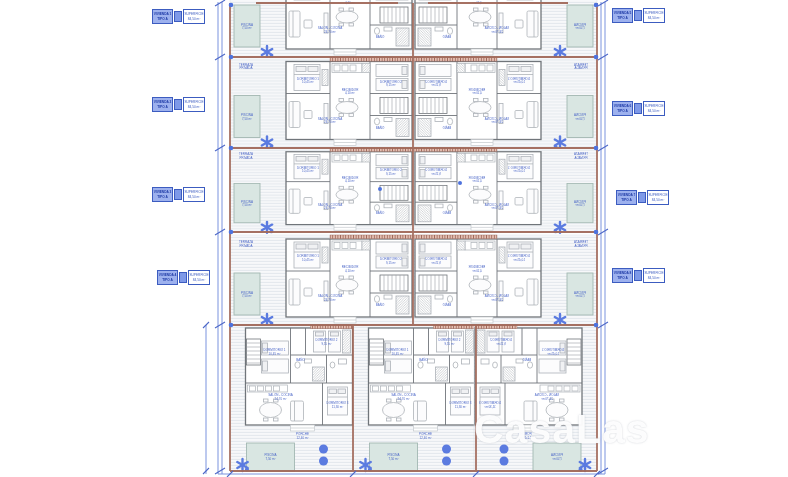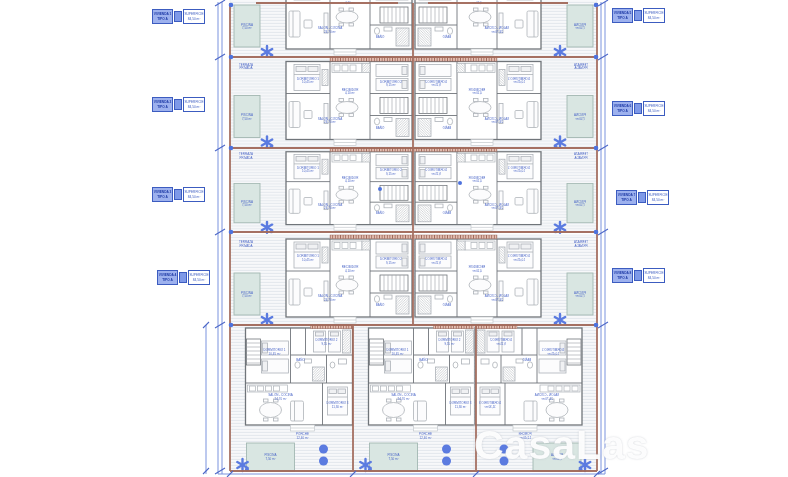--- a/index.html
+++ b/index.html
@@ -8,21 +8,21 @@
   svg{position:absolute;left:0;top:0;}
   .rt{font:3px "Liberation Sans",sans-serif;fill:#4d68c8;text-anchor:middle;}
   .vlabel{position:absolute;display:flex;align-items:center;}
   .vl-blue{width:19px;height:13px;background:#9db1ee;border:1px solid #3c5cc0;color:#1e3aa6;
            font-size:3.2px;line-height:1.3;display:flex;flex-direction:column;align-items:center;
            justify-content:center;font-weight:bold;overflow:hidden;}
   .vl-sq{width:6px;height:9px;background:#7e99e8;border:1px solid #3c5cc0;margin:0 1px;}
   .vl-white{width:20px;height:13px;background:#ffffff;border:1px solid #3c5cc0;color:#3c5cc0;
             font-size:3.2px;line-height:1.3;display:flex;flex-direction:column;align-items:center;
             justify-content:center;overflow:hidden;}
-  .watermark{position:absolute;left:474px;top:422px;font-size:41px;font-weight:bold;
+  .watermark{position:absolute;left:474px;top:406px;font-size:41px;font-weight:bold;
              color:rgba(255,255,255,0.93);letter-spacing:1px;
              text-shadow:0 0 2px rgba(165,172,182,0.55);pointer-events:none;}
 </style>
 </head>
 <body>
 
 <div id="stage">
 
 <svg width="788" height="477" viewBox="0 0 788 477">
   <defs>

